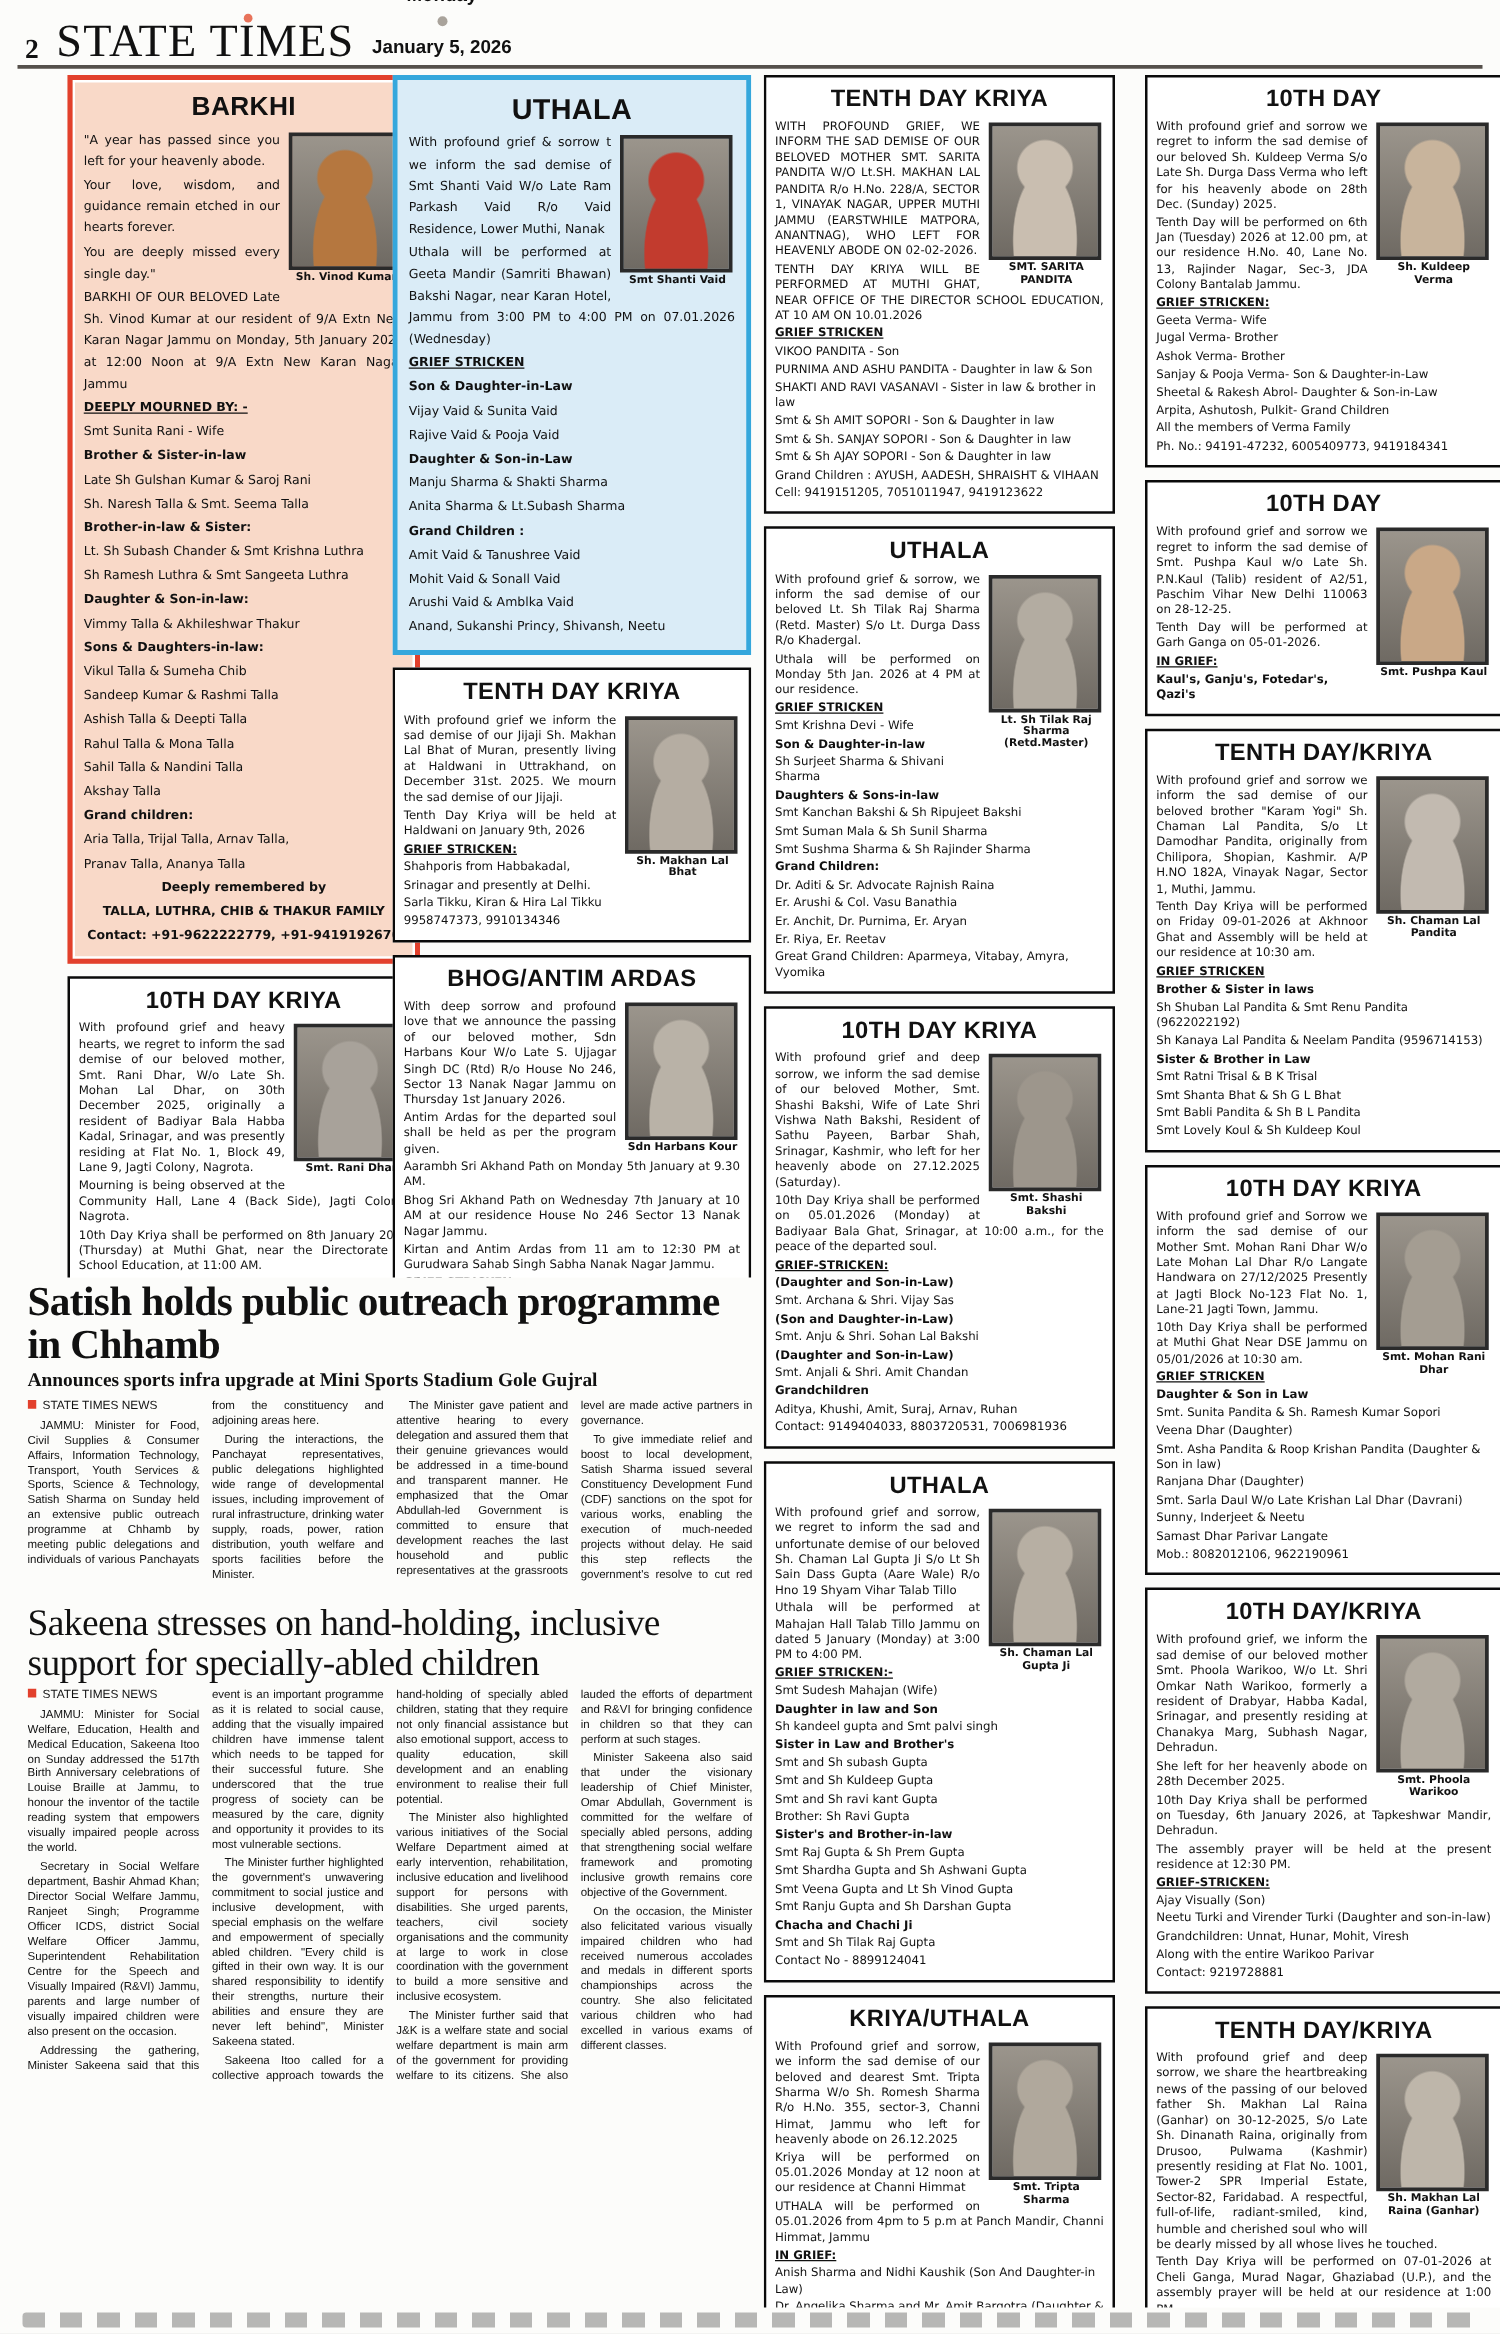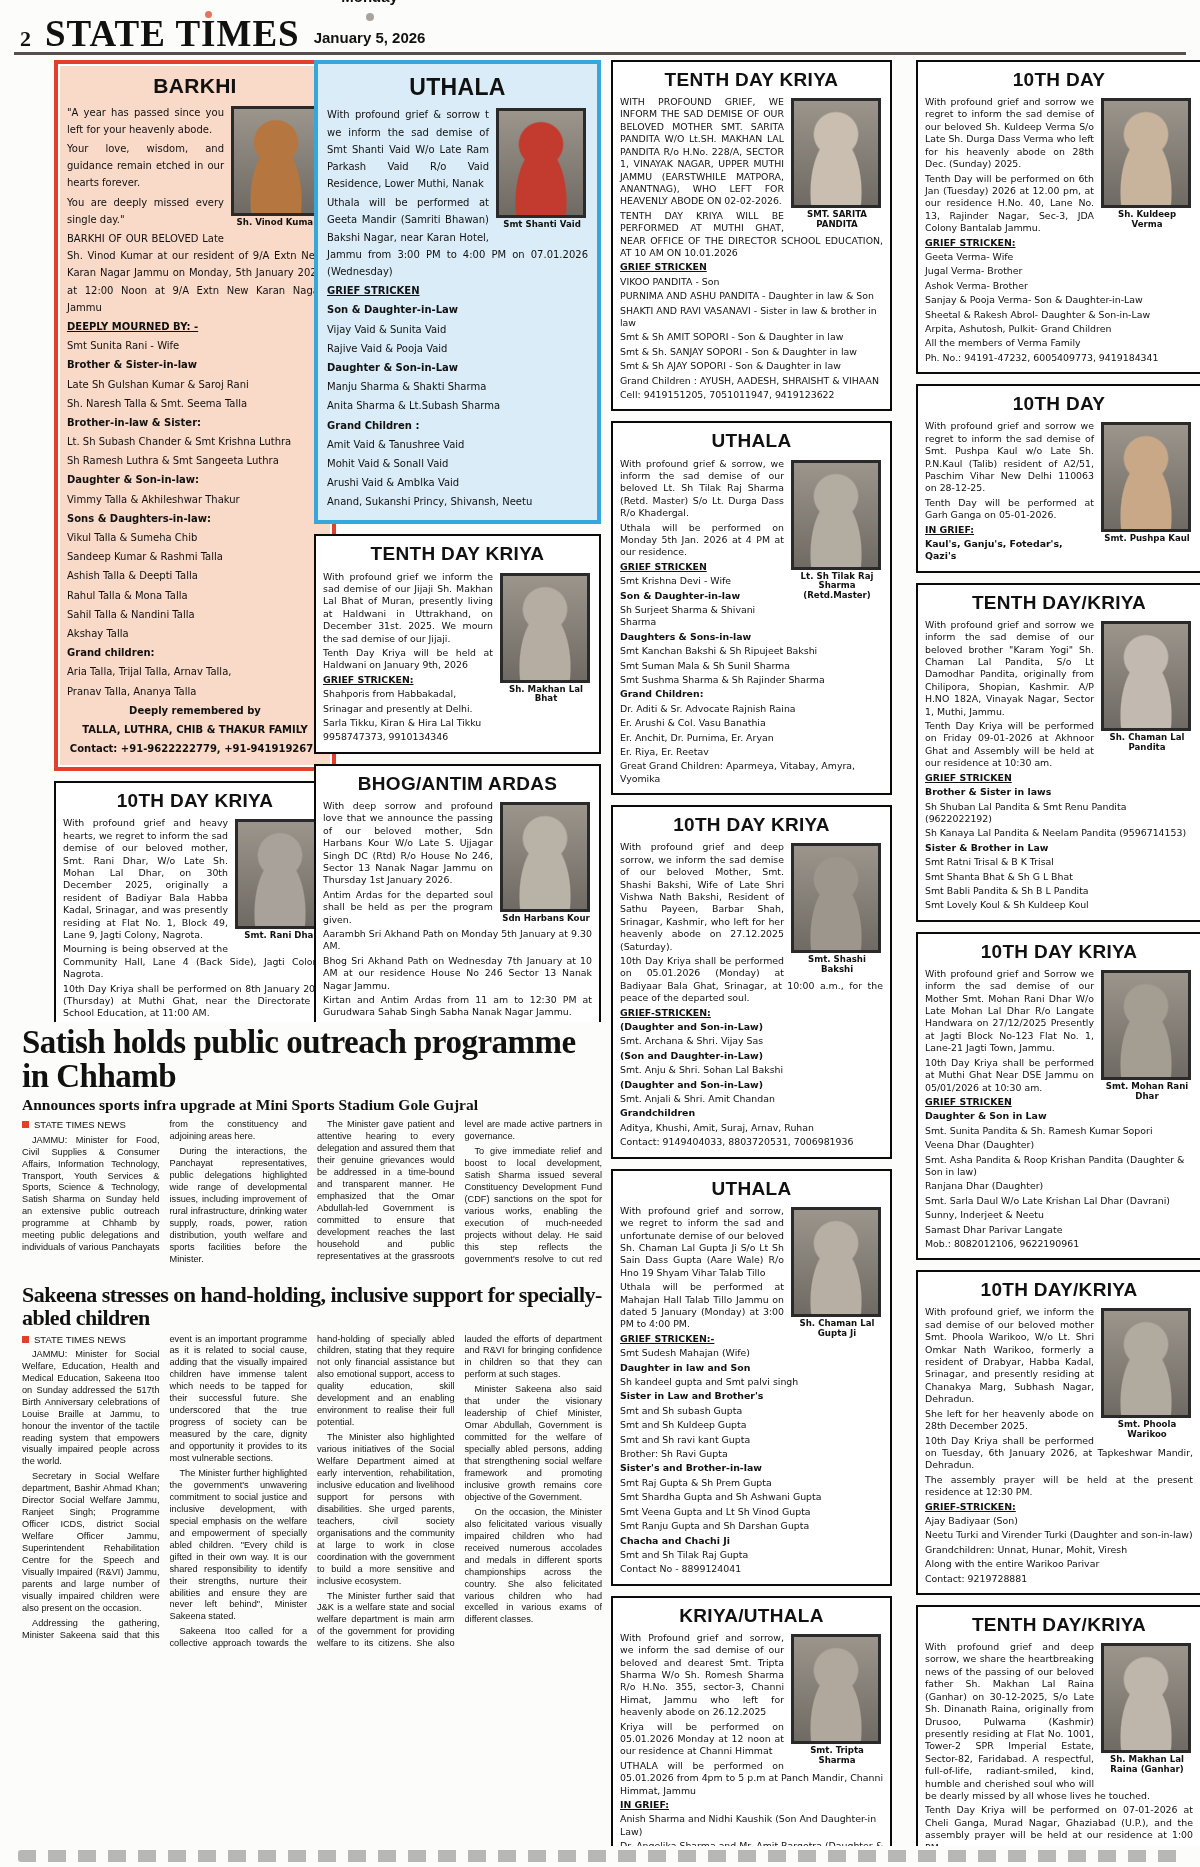--- a/index.html
+++ b/index.html
@@ -1,21 +1,21 @@
 <!DOCTYPE html>
 <html><head>
 <meta charset="utf-8">
 <style>
   html,body{margin:0;padding:0;background:#e8e8e4;}
   .page{position:relative;width:1200px;height:1867px;background:#fcfcfa;overflow:hidden;
         font-family:"DejaVu Sans",sans-serif;color:#111;}
   
   .masthead{position:absolute;left:20px;top:8px;height:42px;display:flex;align-items:flex-end;gap:14px;}
   .pageno{font-family:"Liberation Serif",serif;font-size:22px;font-weight:bold;line-height:1;}
-  .brand{font-family:"Liberation Serif",serif;font-weight:bold;font-size:37px;line-height:.9;letter-spacing:1px;position:relative;}
+  .brand{font-family:"Liberation Serif",serif;font-weight:normal;font-size:37px;line-height:.9;letter-spacing:1px;position:relative;}
   .brand .dot{position:absolute;top:-6px;left:63%;width:7px;height:7px;border-radius:50%;background:#e8735a;}
   .dateline{display:flex;align-items:center;gap:8px;font-family:"Liberation Sans",sans-serif;
             font-weight:bold;font-size:15px;padding-bottom:4px;flex-direction:column;}
   .dateline .bullet{width:8px;height:8px;border-radius:50%;background:#a9a39b;display:inline-block;}
   .head-rule{position:absolute;left:14px;right:14px;top:52px;height:3px;background:#55504b;}
   
   .col{position:absolute;display:flex;flex-direction:column;gap:10px;overflow:hidden;}
   #col1{left:22px;top:60px;width:282px;max-height:962px;padding-left:32px;}
   #col2{left:314px;top:60px;width:287px;max-height:962px;}
   #col3{left:611px;top:60px;width:281px;max-height:1786px;}
@@ -36,21 +36,21 @@
   .n-caption{font-size:8.6px;font-weight:bold;margin-top:2px;line-height:1.15;}
   .n-lines p{margin:0 0 2px;}
   .v-red .n-lines p,.v-blue .n-lines p{line-height:1.72;margin-bottom:2px;font-size:10px;}
   .ln-p{text-align:justify;}
   .ln-h{font-weight:bold;text-decoration:underline;}
   .ln-b{font-weight:bold;}
   .ln-c{text-align:center;font-weight:bold;}
   
   .articles{position:absolute;left:22px;top:1026px;width:580px;height:818px;overflow:hidden;}
   .headline1{font-family:"Liberation Serif",serif;font-weight:bold;font-size:33px;margin:0;line-height:1.02;letter-spacing:-.5px;}
-  .headline2{font-family:"Liberation Serif",serif;font-weight:bold;font-size:22px;margin:14px 0 2px;line-height:1.05;letter-spacing:-.5px;}
+  .headline2{font-family:"Liberation Serif",serif;font-weight:normal;font-size:30px;margin:14px 0 2px;line-height:1.05;letter-spacing:-.5px;}
   .article-sub{font-family:"Liberation Serif",serif;font-weight:bold;font-size:15.5px;margin:3px 0 5px;}
   .article-body{column-count:4;column-gap:10px;font-family:"Liberation Sans",sans-serif;
                 font-size:9.2px;line-height:1.3;text-align:justify;overflow:hidden;}
   #body1{height:150px;}
   #body2{height:452px;margin-top:4px;}
   .article-body p{margin:0 0 3px;text-indent:10px;}
   .byline{font-weight:normal;font-size:9.5px;margin-bottom:3px;font-family:"Liberation Sans",sans-serif;}
   .byline::before{content:"";display:inline-block;width:7px;height:7px;background:#e2402c;margin-right:5px;}
   
   .pager{position:absolute;left:18px;right:18px;bottom:5px;height:12px;border-radius:3px;
@@ -401,21 +401,21 @@
     <div class="n-photo-wrap">
       <div class="n-photo" style="background: radial-gradient(circle at 50% 32%, rgb(177, 170, 159) 0px, rgb(177, 170, 159) 26%, rgba(0, 0, 0, 0) 28%), radial-gradient(at 50% 88%, rgb(177, 170, 159) 0px, rgb(177, 170, 159) 42%, rgba(0, 0, 0, 0) 44%), linear-gradient(rgb(155, 149, 140), rgb(111, 106, 99));"></div>
       <div class="n-caption">Smt. Phoola Warikoo</div>
     </div>
     <div class="n-lines">
             <p class="ln-p">With profound grief, we inform the sad demise of our beloved mother Smt. Phoola Warikoo, W/o Lt. Shri Omkar Nath Warikoo, formerly a resident of Drabyar, Habba Kadal, Srinagar, and presently residing at Chanakya Marg, Subhash Nagar, Dehradun.</p>
             <p class="ln-p">She left for her heavenly abode on 28th December 2025.</p>
             <p class="ln-p">10th Day Kriya shall be performed on Tuesday, 6th January 2026, at Tapkeshwar Mandir, Dehradun.</p>
             <p class="ln-p">The assembly prayer will be held at the present residence at 12:30 PM.</p>
             <p class="ln-h">GRIEF-STRICKEN:</p>
-            <p>Ajay Badiyaar (Son)</p>
+            <p>Ajay Visually (Son)</p>
             <p>Neetu Turki and Virender Turki (Daughter and son-in-law)</p>
             <p>Grandchildren: Unnat, Hunar, Mohit, Viresh</p>
             <p>Along with the entire Warikoo Parivar</p>
             <p>Contact: 9219728881</p>
           </div>
   </div>
 </div>
     <div>
   <div class="notice v-plain">
     <h2 class="n-title">TENTH DAY/KRIYA</h2>

